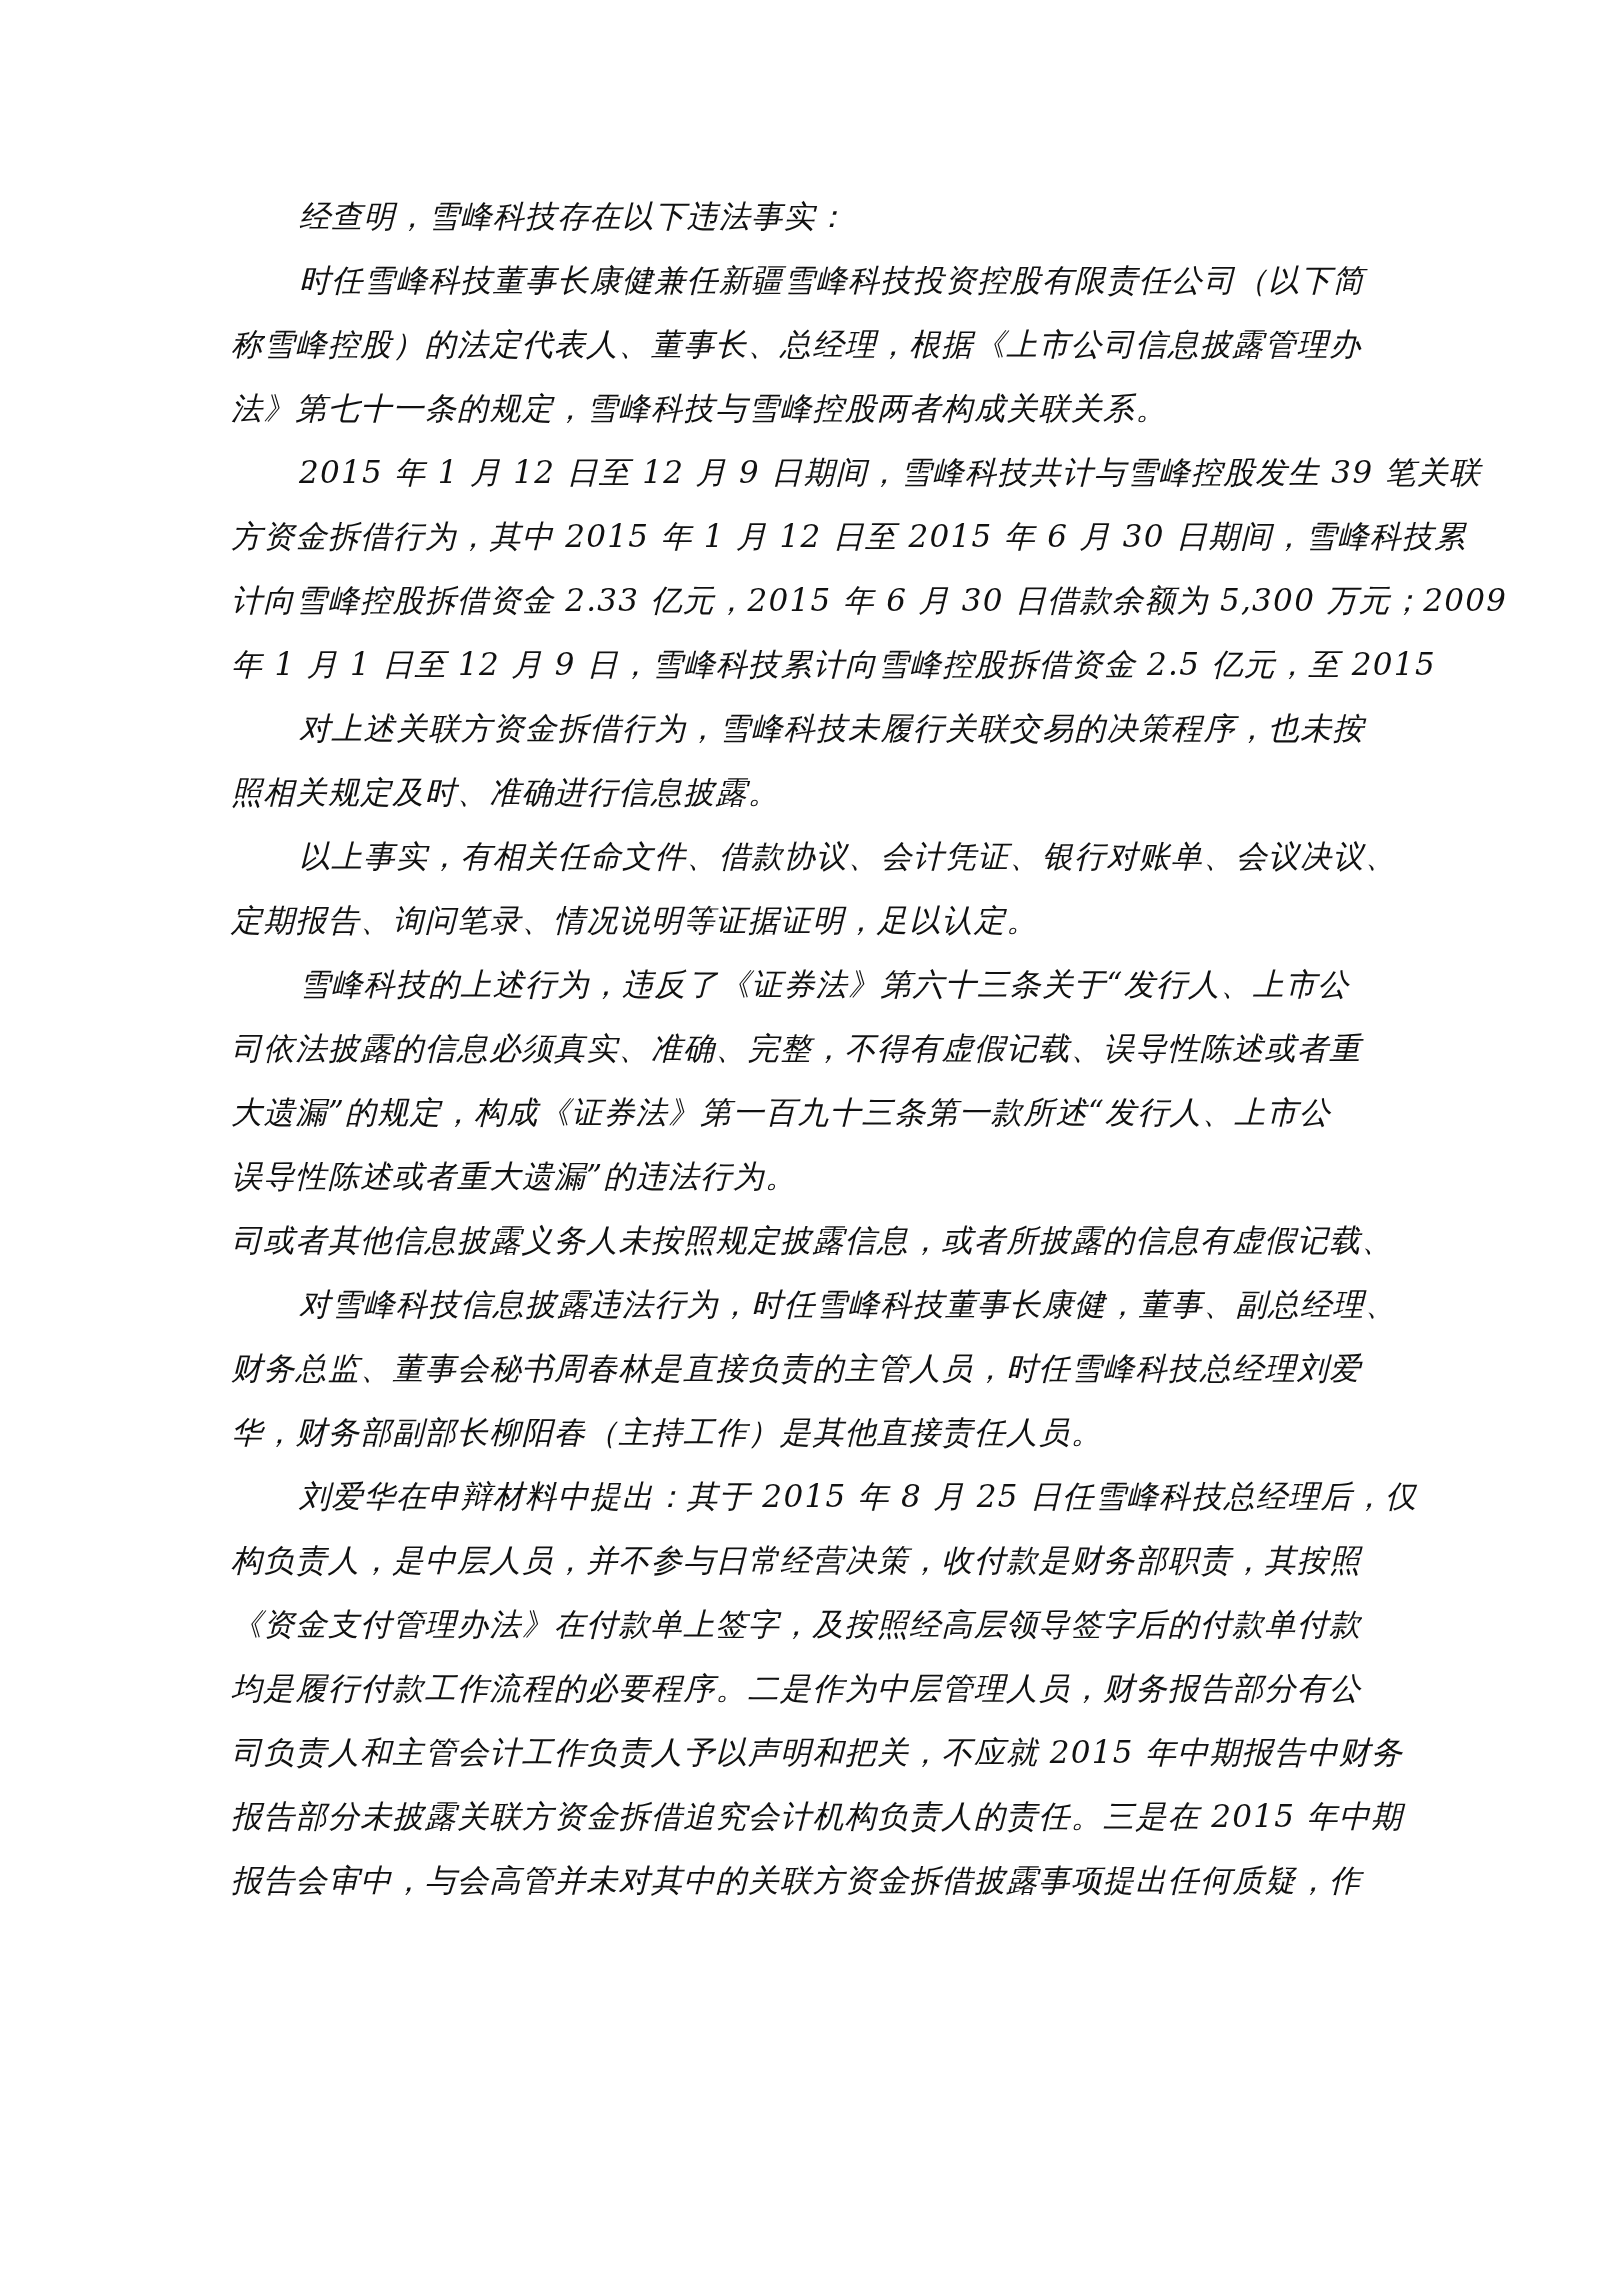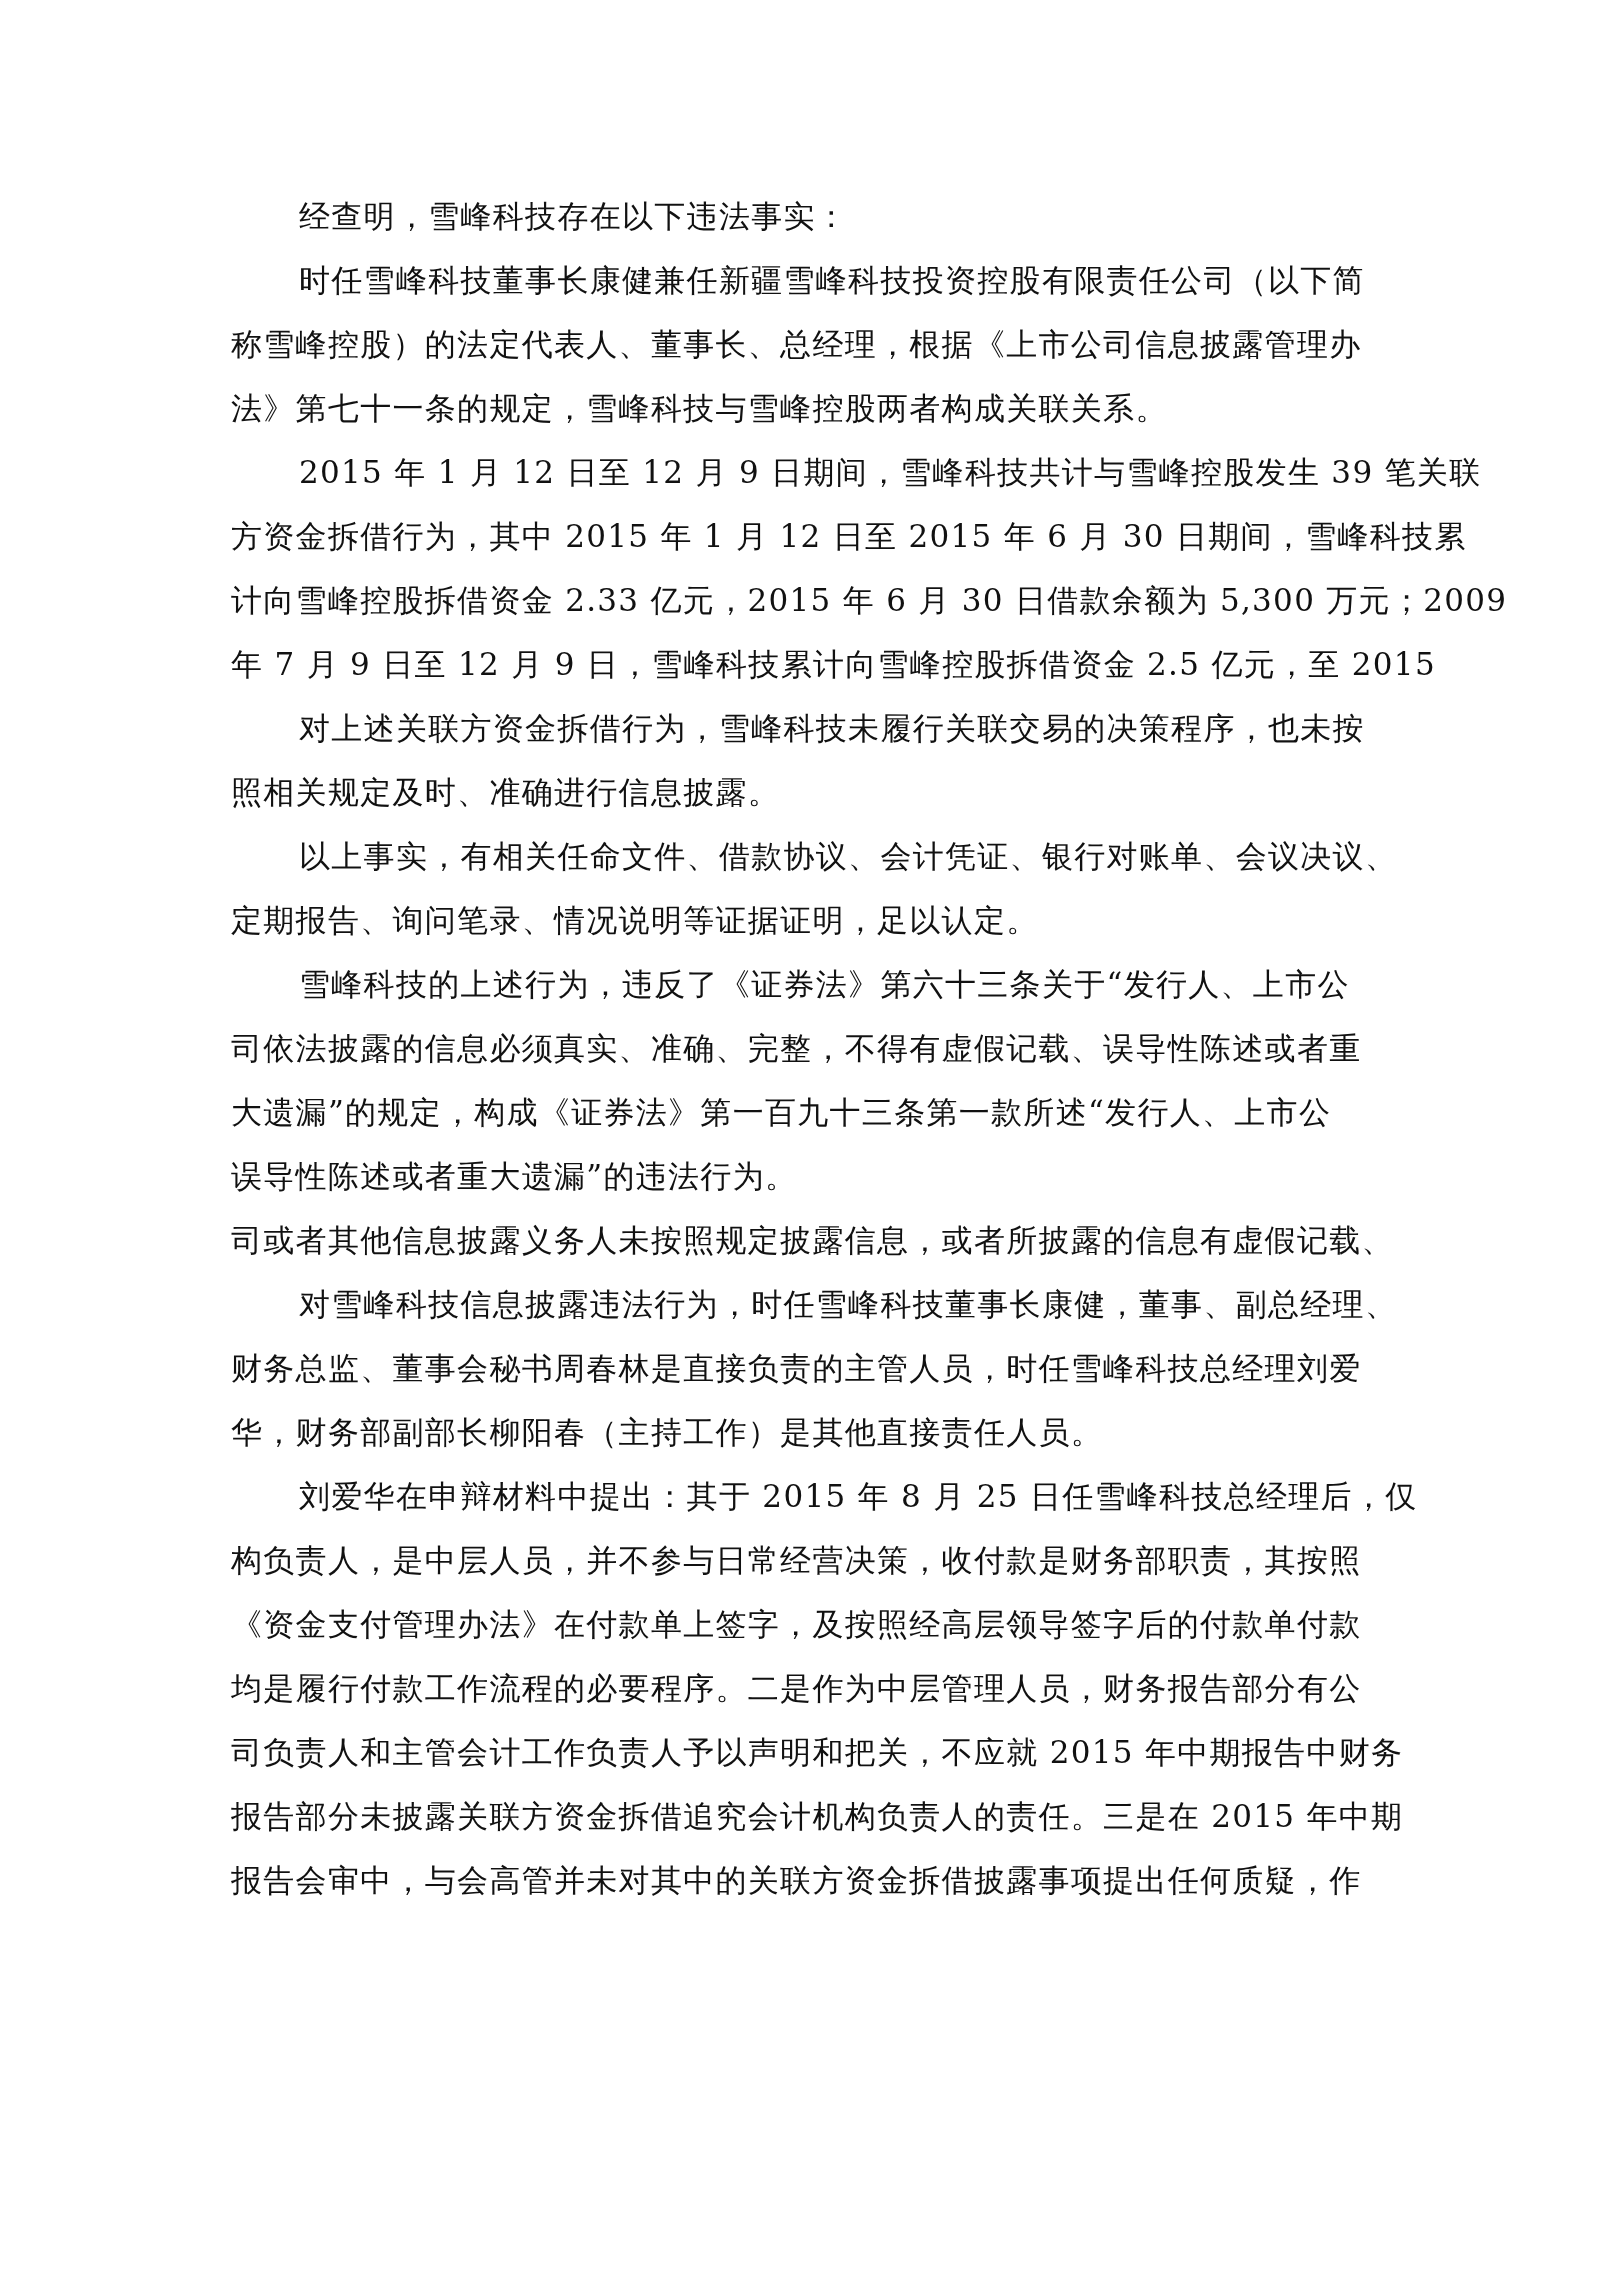--- a/index.html
+++ b/index.html
@@ -13,20 +13,21 @@
       position: relative;
       overflow: hidden;
     }
     .page {
       position: absolute;
       left: 0;
       top: 0;
       width: 1499px;
       height: 2295px;
       background: #ffffff;
+      font-style: italic;
     }
     .body-text {
       position: absolute;
       left: 231px;
       top: 184px;
       width: 1158px;
       font-family: "DejaVu Serif", "Liberation Serif", serif;
       font-size: 31px;
       color: #111111;
     }
@@ -53,21 +54,21 @@
     <div class="paragraph">
       <div class="line indent">时任雪峰科技董事长康健兼任新疆雪峰科技投资控股有限责任公司（以下简</div>
       <div class="line">称雪峰控股）的法定代表人、董事长、总经理，根据《上市公司信息披露管理办</div>
       <div class="line">法》第七十一条的规定，雪峰科技与雪峰控股两者构成关联关系。</div>
     </div>
 
     <div class="paragraph">
       <div class="line indent">2015 年 1 月 12 日至 12 月 9 日期间，雪峰科技共计与雪峰控股发生 39 笔关联</div>
       <div class="line">方资金拆借行为，其中 2015 年 1 月 12 日至 2015 年 6 月 30 日期间，雪峰科技累</div>
       <div class="line">计向雪峰控股拆借资金 2.33 亿元，2015 年 6 月 30 日借款余额为 5,300 万元；2009</div>
-      <div class="line">年 7 月 9 日至 12 月 9 日，雪峰科技累计向雪峰控股拆借资金 2.5 亿元，至 2015</div>
+      <div class="line">年 1 月 1 日至 12 月 9 日，雪峰科技累计向雪峰控股拆借资金 2.5 亿元，至 2015</div>
     </div>
 
     <div class="paragraph">
       <div class="line indent">对上述关联方资金拆借行为，雪峰科技未履行关联交易的决策程序，也未按</div>
       <div class="line">照相关规定及时、准确进行信息披露。</div>
     </div>
 
     <div class="paragraph">
       <div class="line indent">以上事实，有相关任命文件、借款协议、会计凭证、银行对账单、会议决议、</div>
       <div class="line">定期报告、询问笔录、情况说明等证据证明，足以认定。</div>

